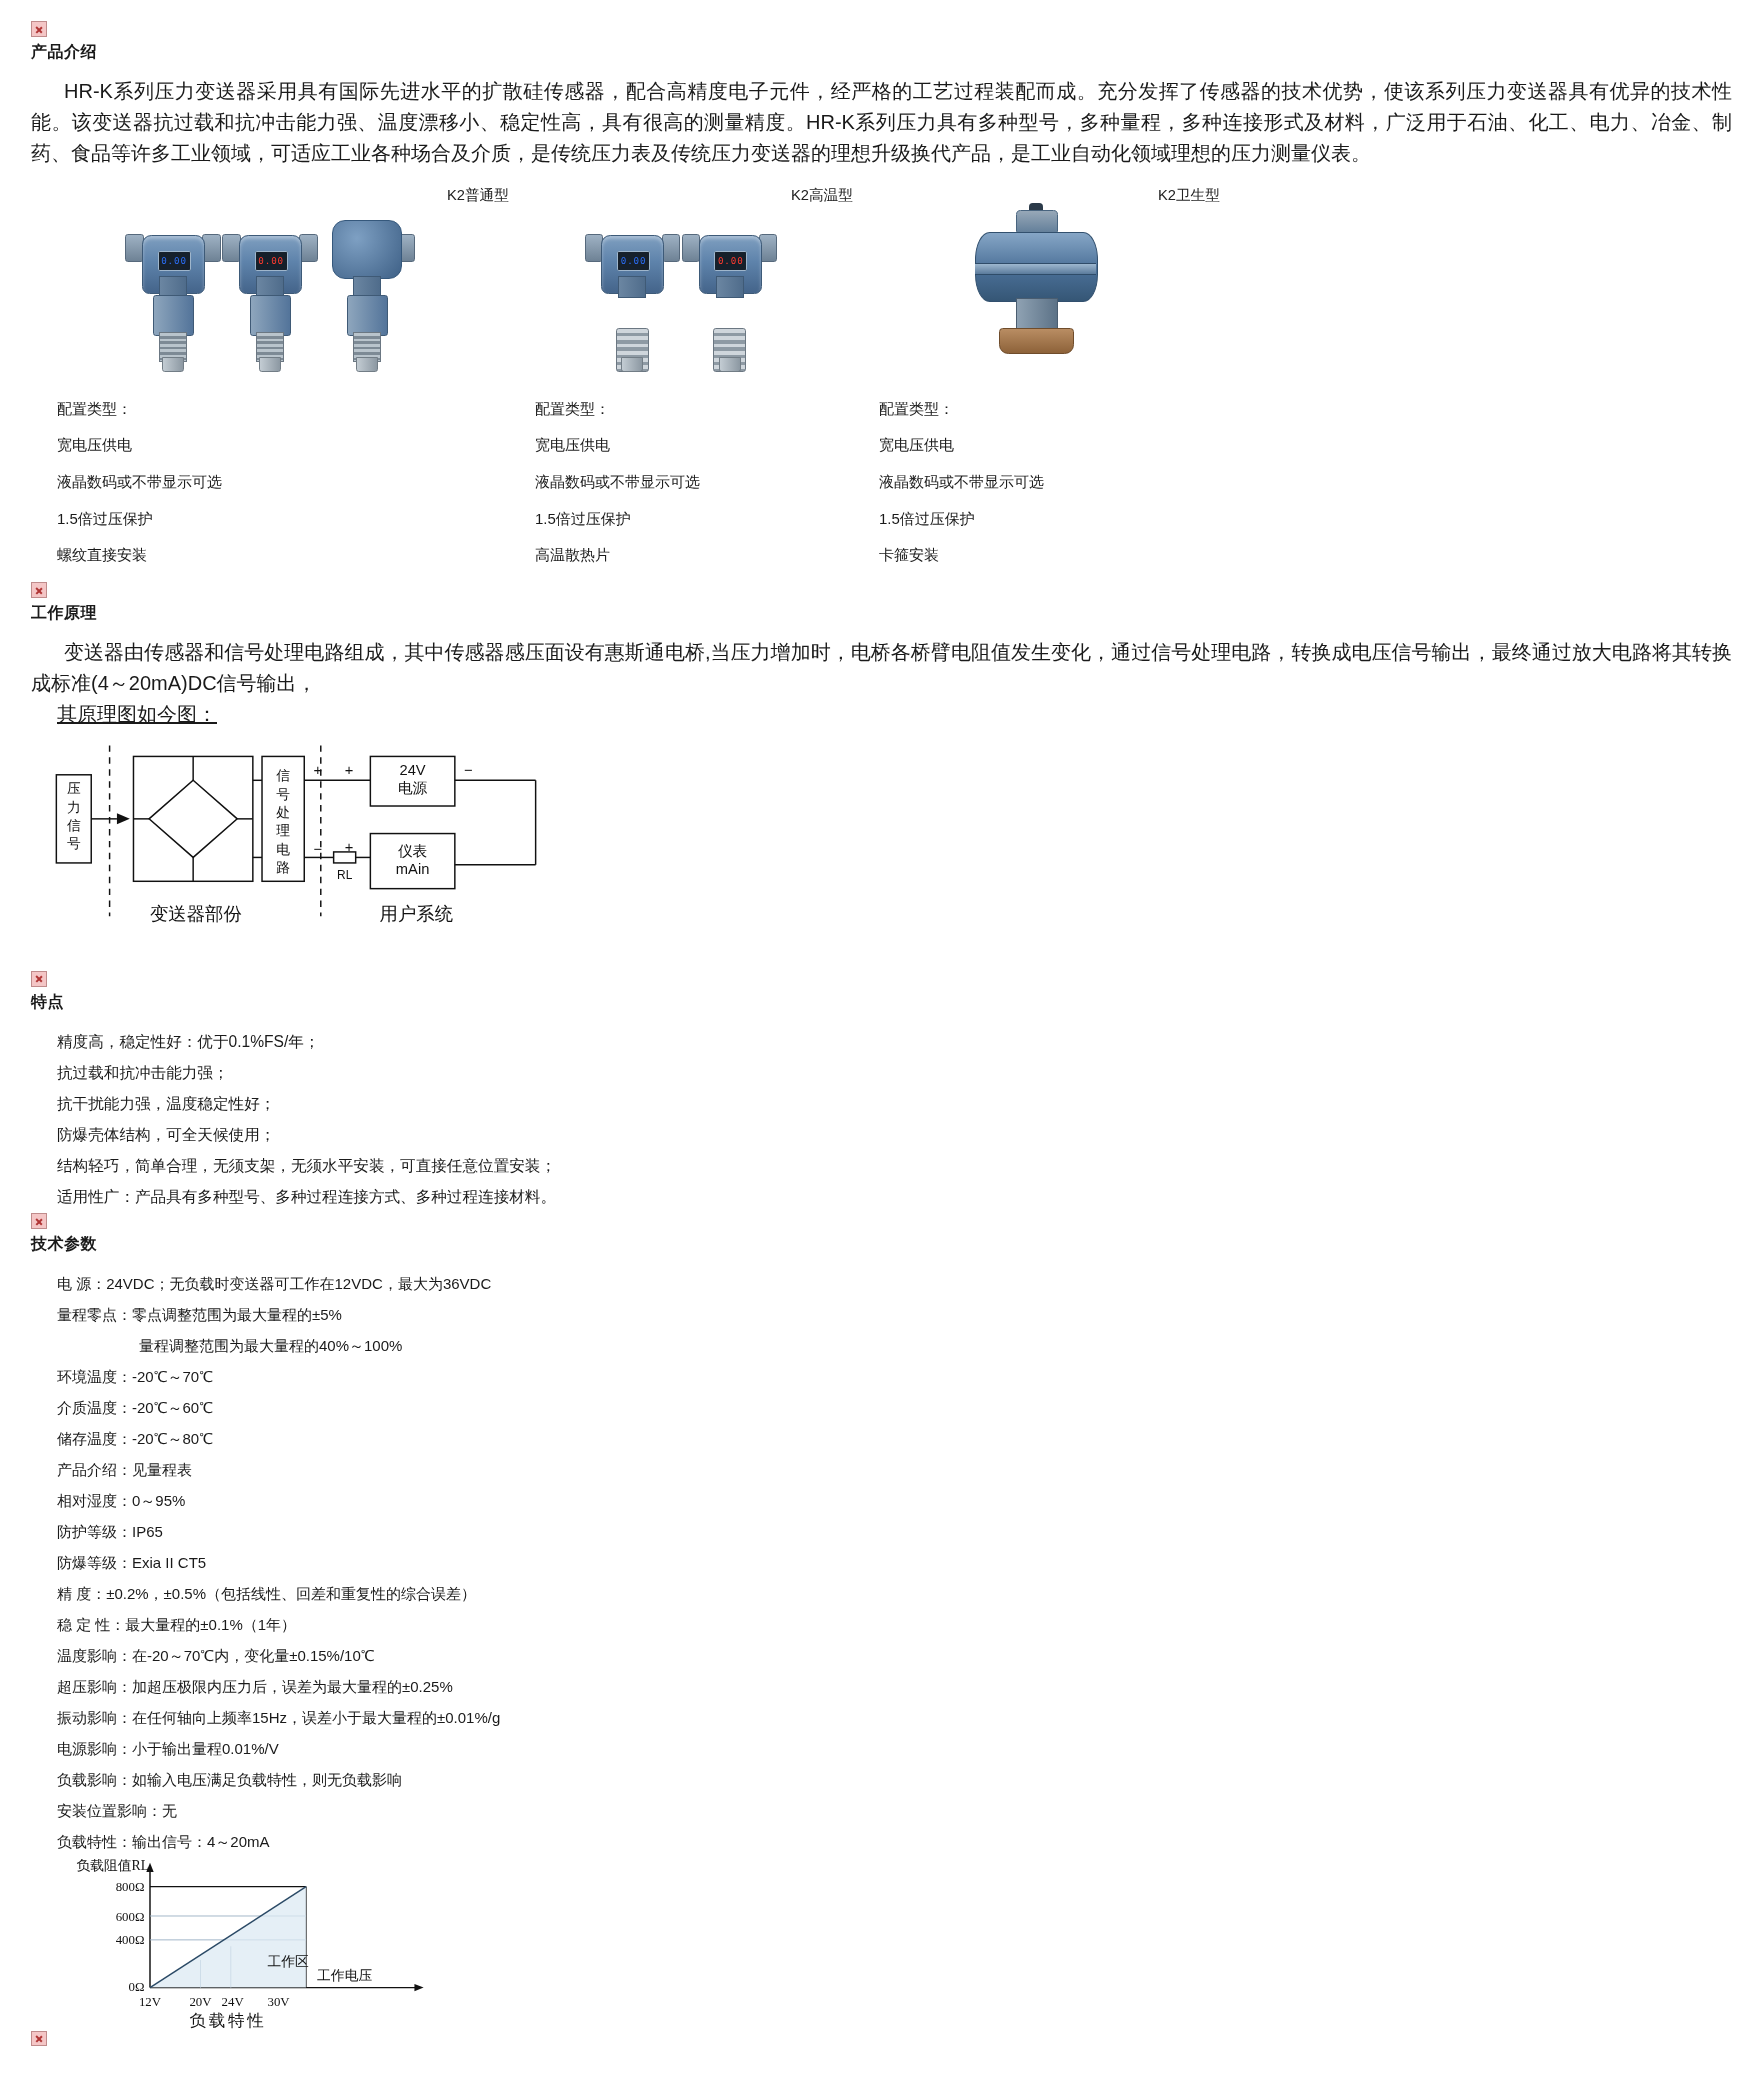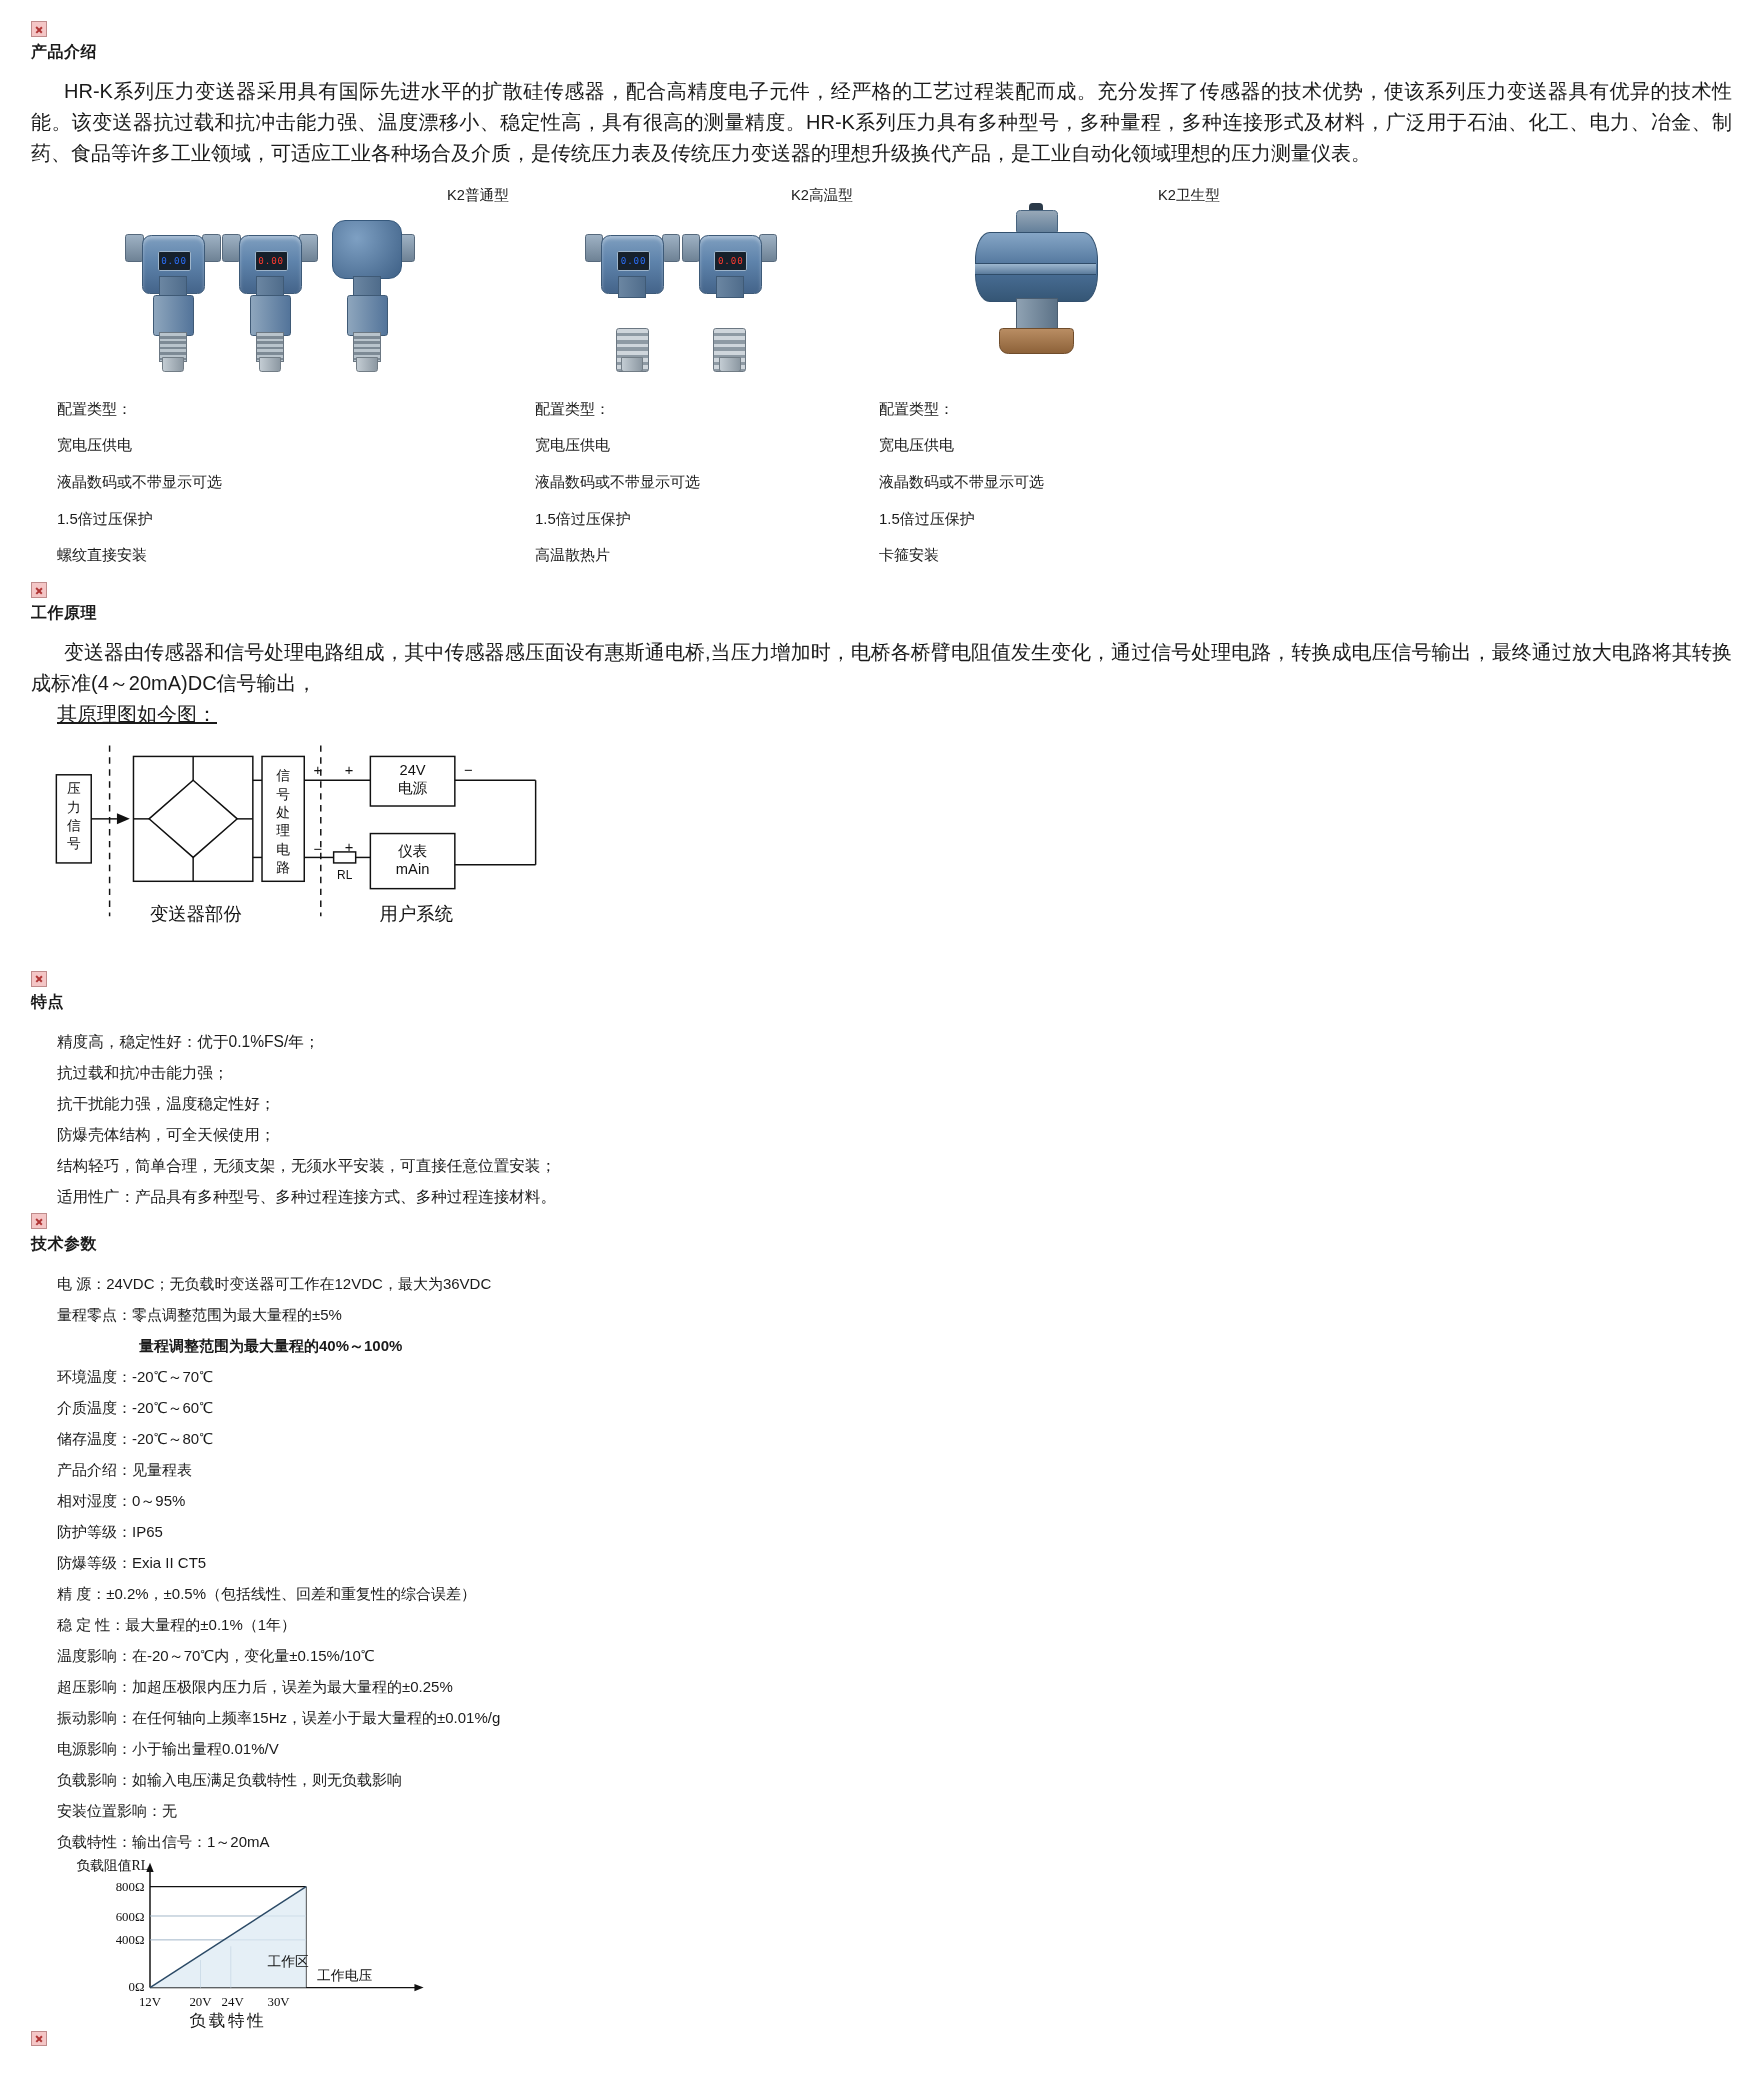--- a/index.html
+++ b/index.html
@@ -227,21 +227,20 @@
     line-height: 31px;
     padding-left: 26px;
   }
   .tech-line {
     font-size: 15px;
     line-height: 31px;
     padding-left: 26px;
   }
   .tech-line.sub {
     padding-left: 108px;
-    font-weight: bold;
   }
   .tech-line.center-ish {
     padding-left: 136px;
   }
   svg { display: block; }
   .diagram-wrap { margin: 5.5px 0 3.7px 18.4px; }
   .chart-wrap { margin: 1.8px 0 0 18.4px; }
 </style>
 </head>
 <body>
@@ -457,21 +456,21 @@
   <div class="tech-line">防护等级：IP65</div>
   <div class="tech-line">防爆等级：Exia II CT5</div>
   <div class="tech-line">精      度：±0.2%，±0.5%（包括线性、回差和重复性的综合误差）</div>
   <div class="tech-line">稳 定 性：最大量程的±0.1%（1年）</div>
   <div class="tech-line">温度影响：在-20～70℃内，变化量±0.15%/10℃</div>
   <div class="tech-line">超压影响：加超压极限内压力后，误差为最大量程的±0.25%</div>
   <div class="tech-line">振动影响：在任何轴向上频率15Hz，误差小于最大量程的±0.01%/g</div>
   <div class="tech-line">电源影响：小于输出量程0.01%/V</div>
   <div class="tech-line">负载影响：如输入电压满足负载特性，则无负载影响</div>
   <div class="tech-line">安装位置影响：无</div>
-  <div class="tech-line">负载特性：输出信号：1～20mA</div>
+  <div class="tech-line">负载特性：输出信号：4～20mA</div>
 
   
   <div class="chart-wrap">
     <svg width="404" height="170" viewBox="0 0 440 185">
 
       <line x1="110" y1="12" x2="110" y2="140" stroke="#111" stroke-width="1.6"></line>
       <polygon points="110,4 106,14 114,14" fill="#111"></polygon>
 
       <line x1="110" y1="140" x2="400" y2="140" stroke="#111" stroke-width="1.6"></line>
       <polygon points="408,140 398,136 398,144" fill="#111"></polygon>

